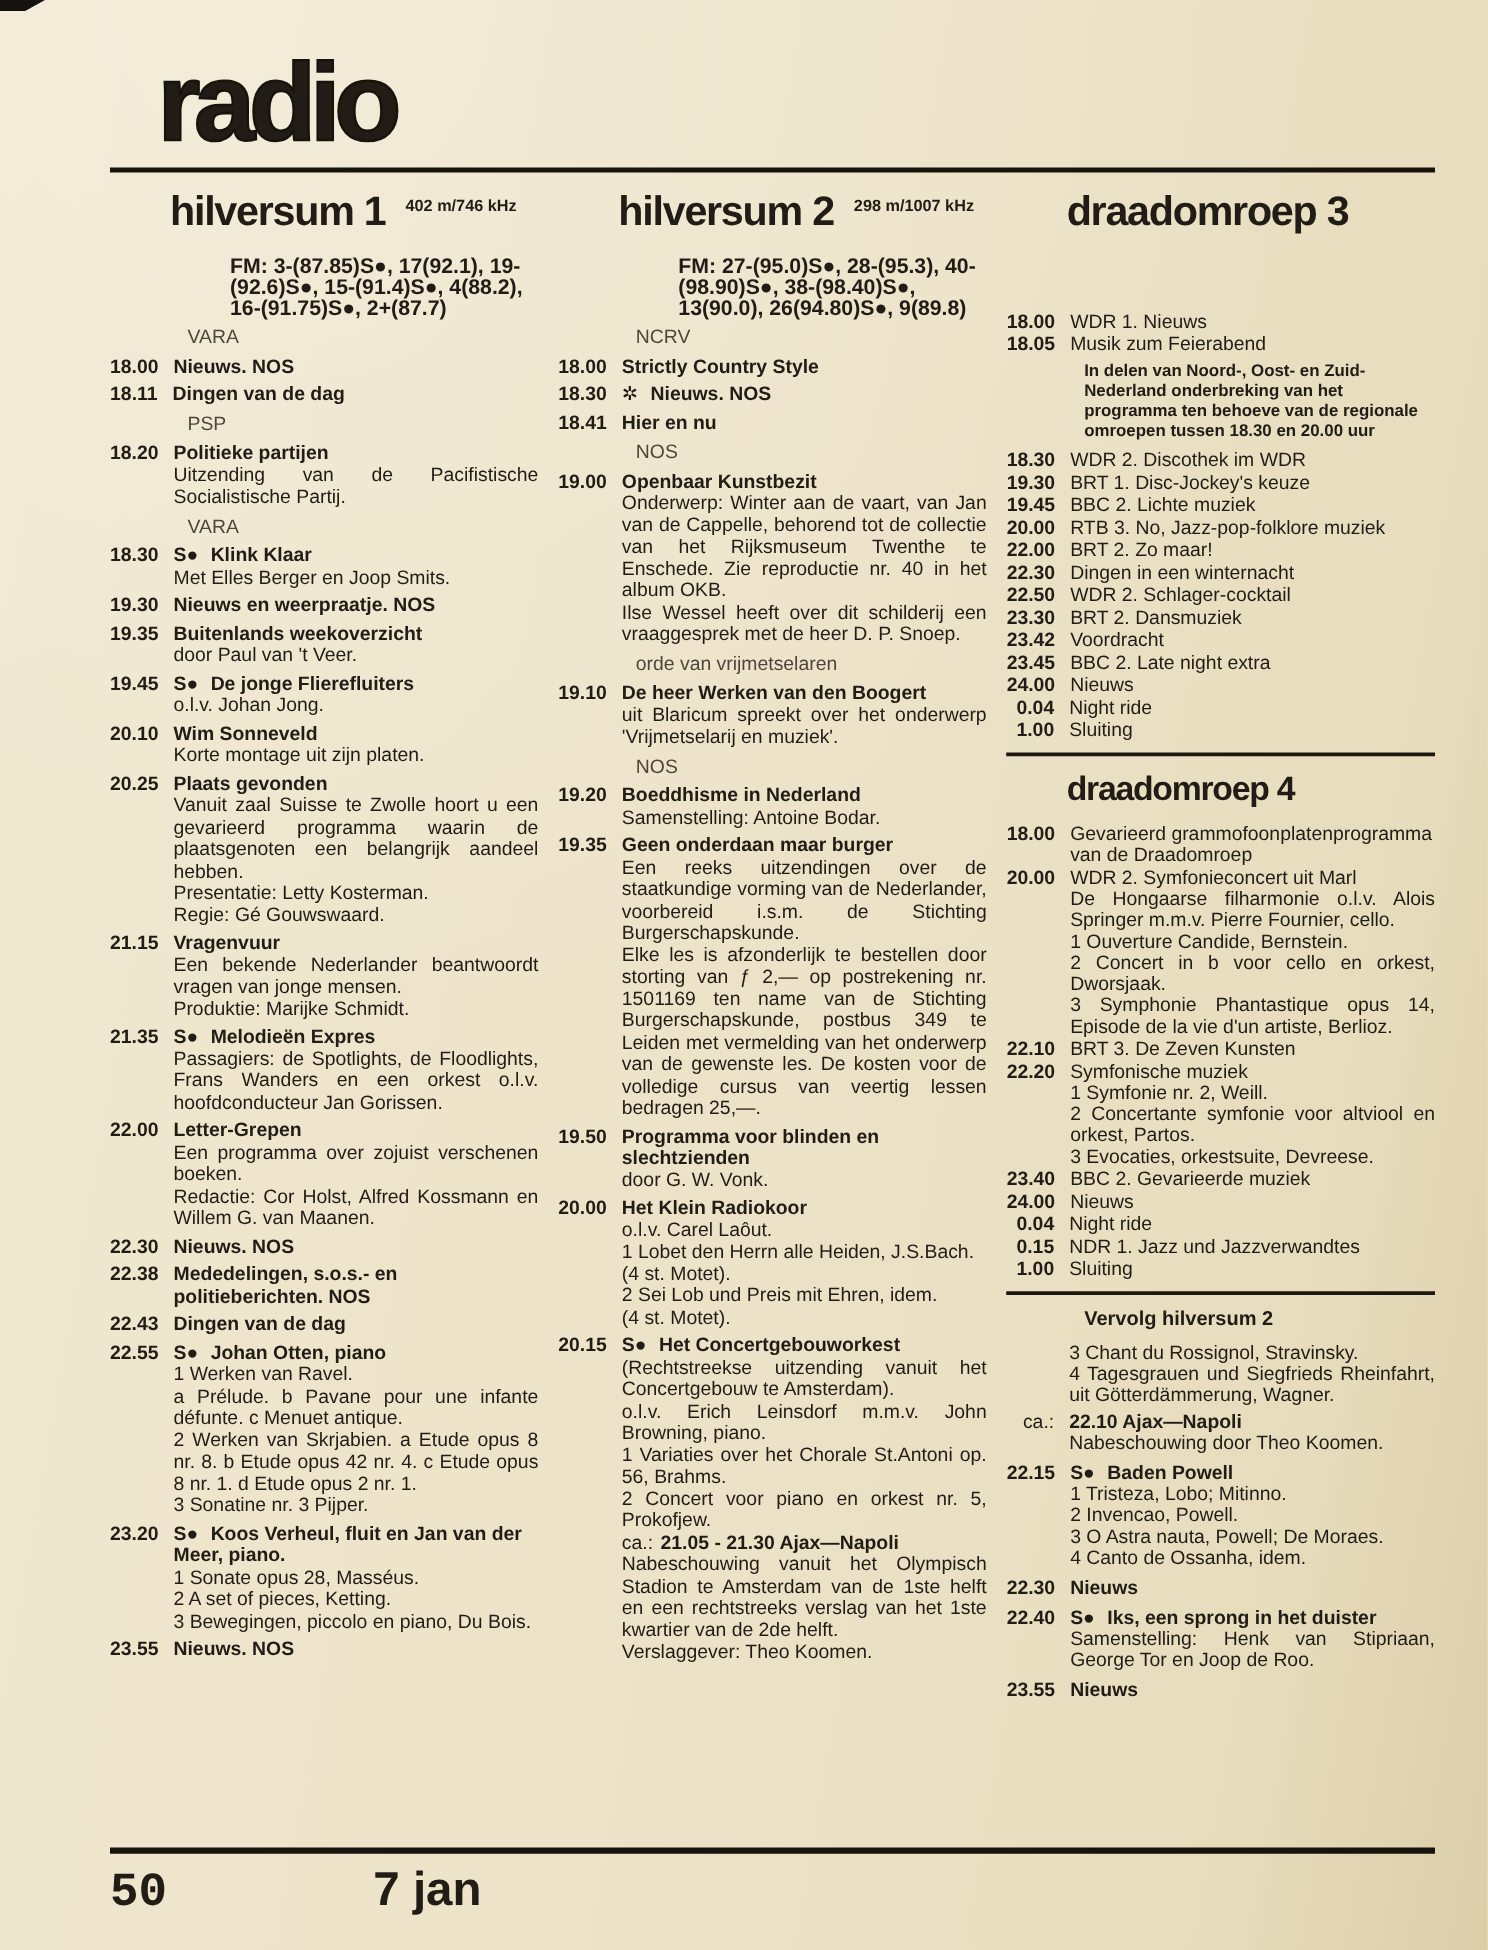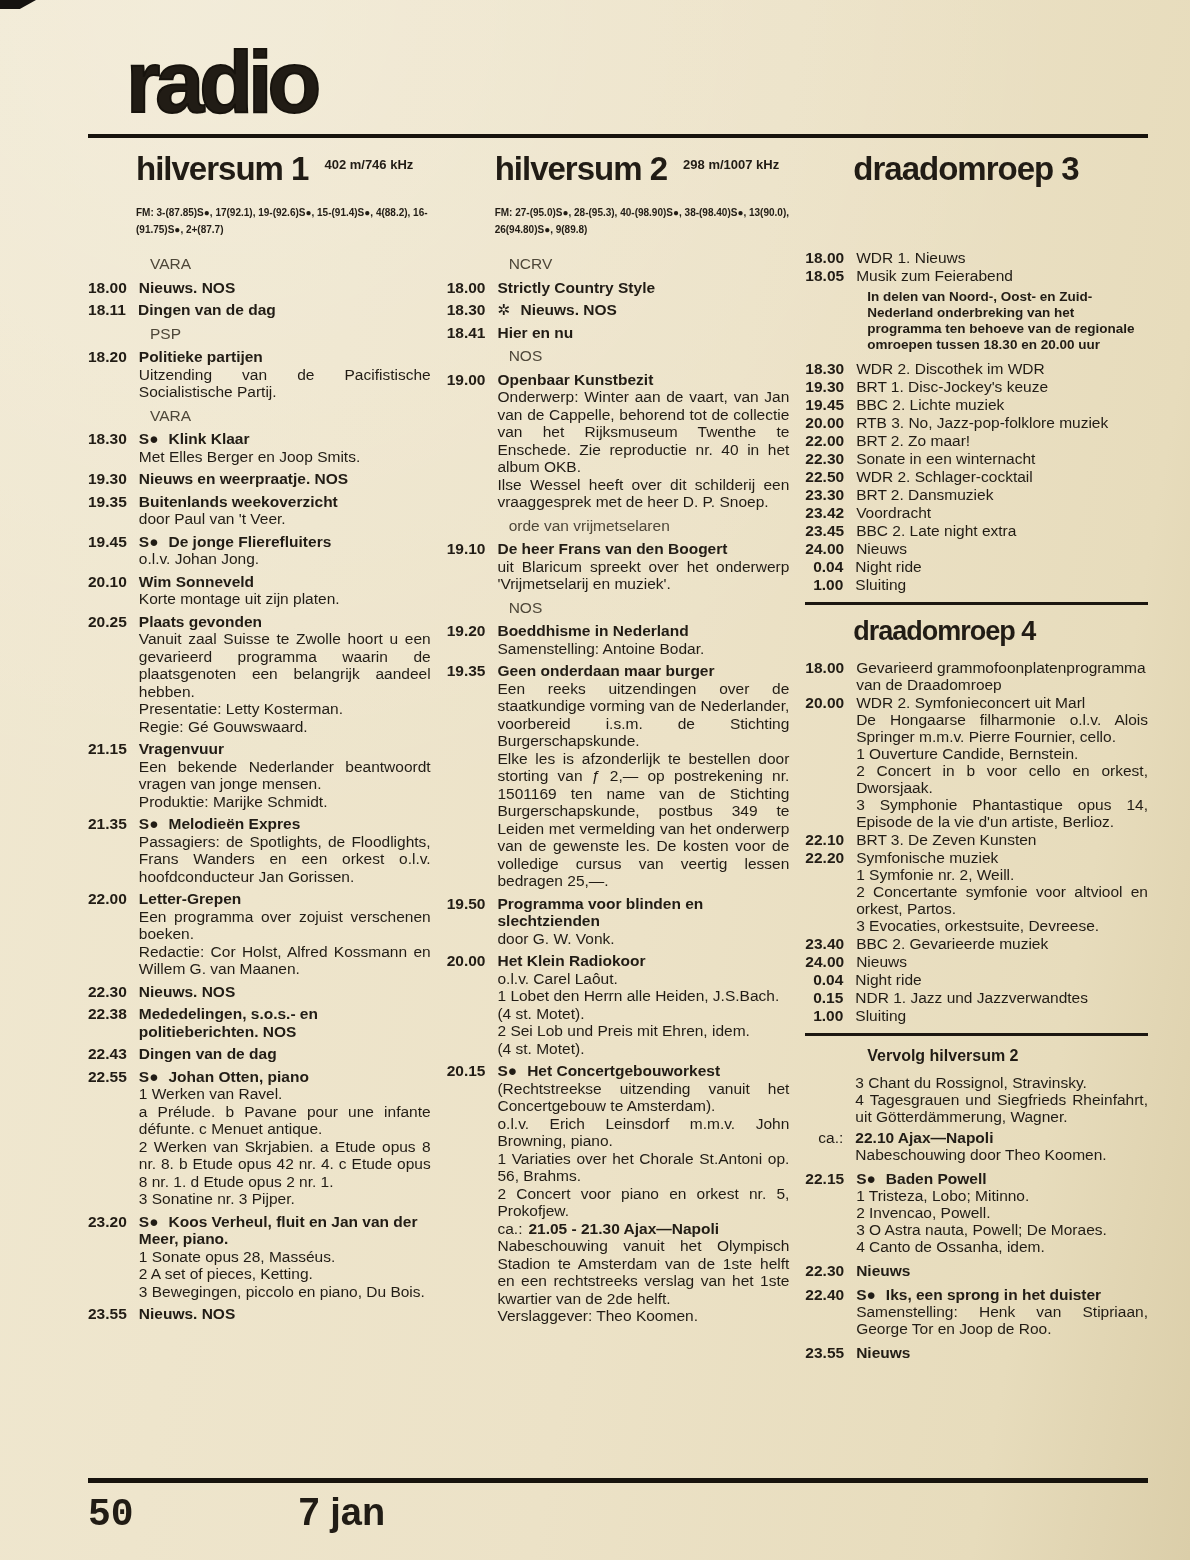--- a/index.html
+++ b/index.html
@@ -19,21 +19,21 @@
     -webkit-text-stroke:2px #17130d;}
   .header-right{font-size:30px;font-weight:bold;margin-top:30px;letter-spacing:.3px;word-spacing:14px;}
   .head-rule{height:4px;background:#17130d;margin-top:10px;}
 
   .columns{display:grid;grid-template-columns:1fr 1fr 1fr;column-gap:16px;margin-top:14px;
     height:1318px;overflow:hidden;}
   .col{min-width:0;}
   .col-head{min-height:97px;margin-left:48px;}
   .col-title{margin:0;font-size:33px;font-weight:bold;letter-spacing:-1px;line-height:34px;white-space:nowrap;}
   .freq{font-size:13px;font-weight:bold;display:inline-block;transform:translateY(-11px);margin-left:16px;letter-spacing:0;}
-  .fm{font-size:10px;font-weight:bold;line-height:17px;margin-top:11px;max-width:302px;}
+  .fm{font-size:17px;font-weight:bold;line-height:17px;margin-top:11px;max-width:302px;margin-left:48px;}
 
   .entry{display:flex;margin-bottom:5px;}
   .time{flex:0 0 50px;box-sizing:border-box;padding-right:12px;text-align:right;
     font-weight:bold;font-size:15.5px;line-height:17.5px;white-space:nowrap;}
   .time.reg{font-weight:normal;}
   .content{flex:1;min-width:0;font-size:15.5px;line-height:17.5px;}
   .icon{font-weight:bold;margin-right:10px;}
   .title.b,.b{font-weight:bold;}
   .detail{text-align:justify;}
   .pre{margin-right:6px;}
@@ -239,21 +239,21 @@
             <div class="content">
               <div class="tline"><span class="title b">Openbaar Kunstbezit</span></div>
               <div class="detail">Onderwerp: Winter aan de vaart, van Jan van de Cappelle, behorend tot de collectie van het Rijksmuseum Twenthe te Enschede. Zie reproductie nr. 40 in het album OKB.</div>
               <div class="detail">Ilse Wessel heeft over dit schilderij een vraaggesprek met de heer D. P. Snoep.</div>
             </div>
           </div>
           <div class="net-label">orde van vrijmetselaren</div>
           <div class="entry roomy">
             <div class="time">19.10</div>
             <div class="content">
-              <div class="tline"><span class="title b">De heer Frans van den Boogert</span></div>
+              <div class="tline"><span class="title b">De heer Werken van den Boogert</span></div>
               <div class="detail">uit Blaricum spreekt over het onderwerp 'Vrijmetselarij en muziek'.</div>
             </div>
           </div>
           <div class="net-label">NOS</div>
           <div class="entry roomy">
             <div class="time">19.20</div>
             <div class="content">
               <div class="tline"><span class="title b">Boeddhisme in Nederland</span></div>
               <div class="detail">Samenstelling: Antoine Bodar.</div>
             </div>
@@ -344,21 +344,21 @@
           </div>
           <div class="entry">
             <div class="time">22.00</div>
             <div class="content">
               <div class="tline"><span class="title">BRT 2. Zo maar!</span></div>
             </div>
           </div>
           <div class="entry">
             <div class="time">22.30</div>
             <div class="content">
-              <div class="tline"><span class="title">Sonate in een winternacht</span></div>
+              <div class="tline"><span class="title">Dingen in een winternacht</span></div>
             </div>
           </div>
           <div class="entry">
             <div class="time">22.50</div>
             <div class="content">
               <div class="tline"><span class="title">WDR 2. Schlager-cocktail</span></div>
             </div>
           </div>
           <div class="entry">
             <div class="time">23.30</div>

